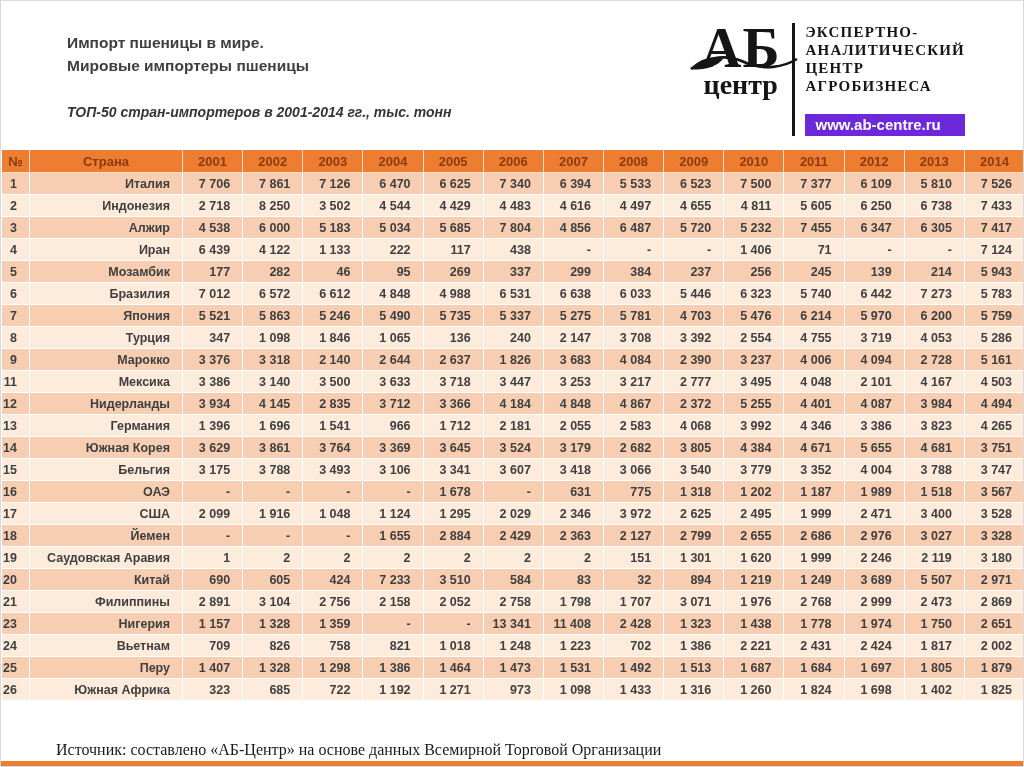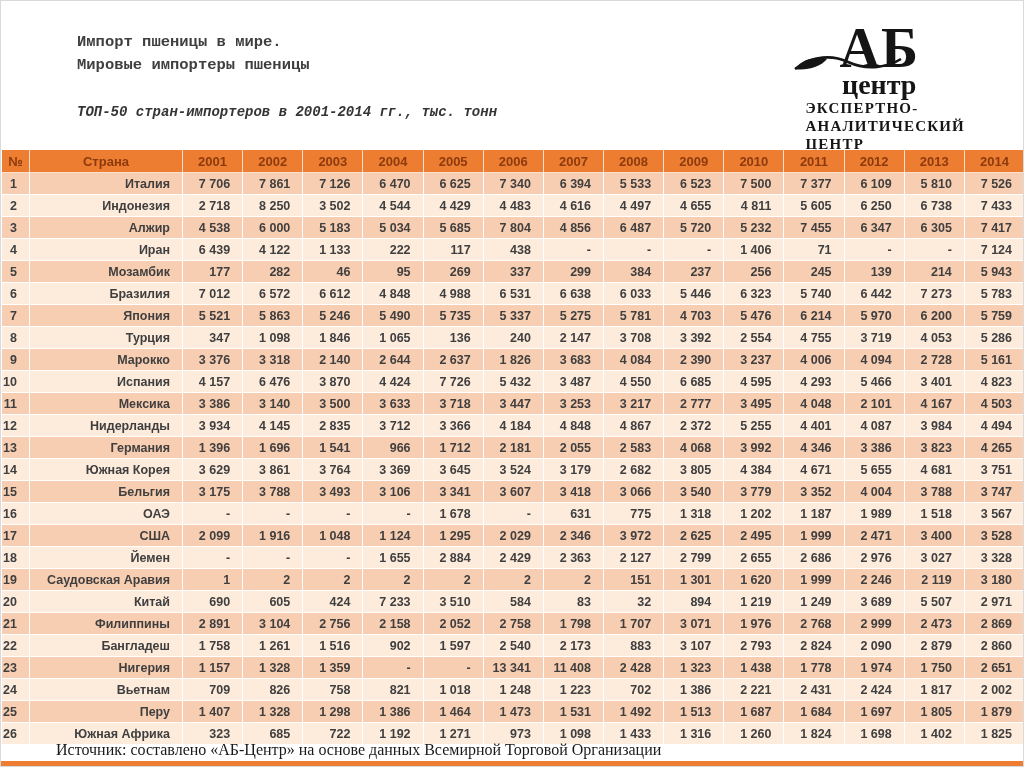--- a/index.html
+++ b/index.html
@@ -2,25 +2,25 @@
 <html><head>
 <meta charset="utf-8">
 <style>
   html,body{margin:0;padding:0;background:#eee;}
   .slide{
     position:relative;width:1024px;height:767px;background:#fff;
     border:1px solid #d9d9d9;box-sizing:border-box;overflow:hidden;
     font-family:"Liberation Sans",sans-serif;
   }
   
-  .titles{position:absolute;left:76px;top:30px;color:#3f3f3f;font-family:Liberation Mono, monospace;}
+  .titles{position:absolute;left:66px;top:30px;color:#3f3f3f;}
   .title-line{font-size:15.5px;font-weight:bold;line-height:23px;}
   .subtitle{margin-top:27px;font-size:14px;font-weight:bold;font-style:italic;color:#353535;}
   
-  .logo{position:absolute;right:58px;top:22px;display:flex;align-items:stretch;flex-direction:column;}
+  .logo{position:absolute;right:58px;top:22px;display:flex;align-items:stretch;}
   .logo-left{position:relative;text-align:center;padding-right:12px;color:#151515;}
   .logo-ab{font-family:"Liberation Serif",serif;font-weight:bold;font-size:56px;line-height:50px;letter-spacing:1px;}
   .logo-sub{font-family:"Liberation Serif",serif;font-weight:bold;font-size:28px;line-height:28px;margin-top:-2px;}
   .logo-leaf{position:absolute;left:-12px;top:30px;width:110px;height:22px;}
   .logo-divider{width:3px;background:#151515;margin-right:10px;}
   .logo-right{display:flex;flex-direction:column;justify-content:flex-start;}
   .logo-text-line{font-family:"Liberation Serif",serif;font-weight:bold;font-size:15px;
     letter-spacing:1.2px;color:#151515;line-height:18px;white-space:nowrap;}
   .logo-site{margin-top:19px;background:#6d28d9;color:#fff;font-size:15px;font-weight:bold;
     padding:2px 10px 3px 10px;white-space:nowrap;align-self:stretch;}
@@ -253,38 +253,20 @@
           <td class="col-year">3 683</td>
           <td class="col-year">4 084</td>
           <td class="col-year">2 390</td>
           <td class="col-year">3 237</td>
           <td class="col-year">4 006</td>
           <td class="col-year">4 094</td>
           <td class="col-year">2 728</td>
           <td class="col-year">5 161</td>
         </tr>
         <tr>
-          <td class="col-num">10</td>
-          <td class="col-country">Испания</td>
-          <td class="col-year">4 157</td>
-          <td class="col-year">6 476</td>
-          <td class="col-year">3 870</td>
-          <td class="col-year">4 424</td>
-          <td class="col-year">7 726</td>
-          <td class="col-year">5 432</td>
-          <td class="col-year">3 487</td>
-          <td class="col-year">4 550</td>
-          <td class="col-year">6 685</td>
-          <td class="col-year">4 595</td>
-          <td class="col-year">4 293</td>
-          <td class="col-year">5 466</td>
-          <td class="col-year">3 401</td>
-          <td class="col-year">4 823</td>
-        </tr>
-        <tr>
           <td class="col-num">11</td>
           <td class="col-country">Мексика</td>
           <td class="col-year">3 386</td>
           <td class="col-year">3 140</td>
           <td class="col-year">3 500</td>
           <td class="col-year">3 633</td>
           <td class="col-year">3 718</td>
           <td class="col-year">3 447</td>
           <td class="col-year">3 253</td>
           <td class="col-year">3 217</td>
@@ -469,38 +451,20 @@
           <td class="col-year">1 798</td>
           <td class="col-year">1 707</td>
           <td class="col-year">3 071</td>
           <td class="col-year">1 976</td>
           <td class="col-year">2 768</td>
           <td class="col-year">2 999</td>
           <td class="col-year">2 473</td>
           <td class="col-year">2 869</td>
         </tr>
         <tr>
-          <td class="col-num">22</td>
-          <td class="col-country">Бангладеш</td>
-          <td class="col-year">1 758</td>
-          <td class="col-year">1 261</td>
-          <td class="col-year">1 516</td>
-          <td class="col-year">902</td>
-          <td class="col-year">1 597</td>
-          <td class="col-year">2 540</td>
-          <td class="col-year">2 173</td>
-          <td class="col-year">883</td>
-          <td class="col-year">3 107</td>
-          <td class="col-year">2 793</td>
-          <td class="col-year">2 824</td>
-          <td class="col-year">2 090</td>
-          <td class="col-year">2 879</td>
-          <td class="col-year">2 860</td>
-        </tr>
-        <tr>
           <td class="col-num">23</td>
           <td class="col-country">Нигерия</td>
           <td class="col-year">1 157</td>
           <td class="col-year">1 328</td>
           <td class="col-year">1 359</td>
           <td class="col-year">-</td>
           <td class="col-year">-</td>
           <td class="col-year">13 341</td>
           <td class="col-year">11 408</td>
           <td class="col-year">2 428</td>

